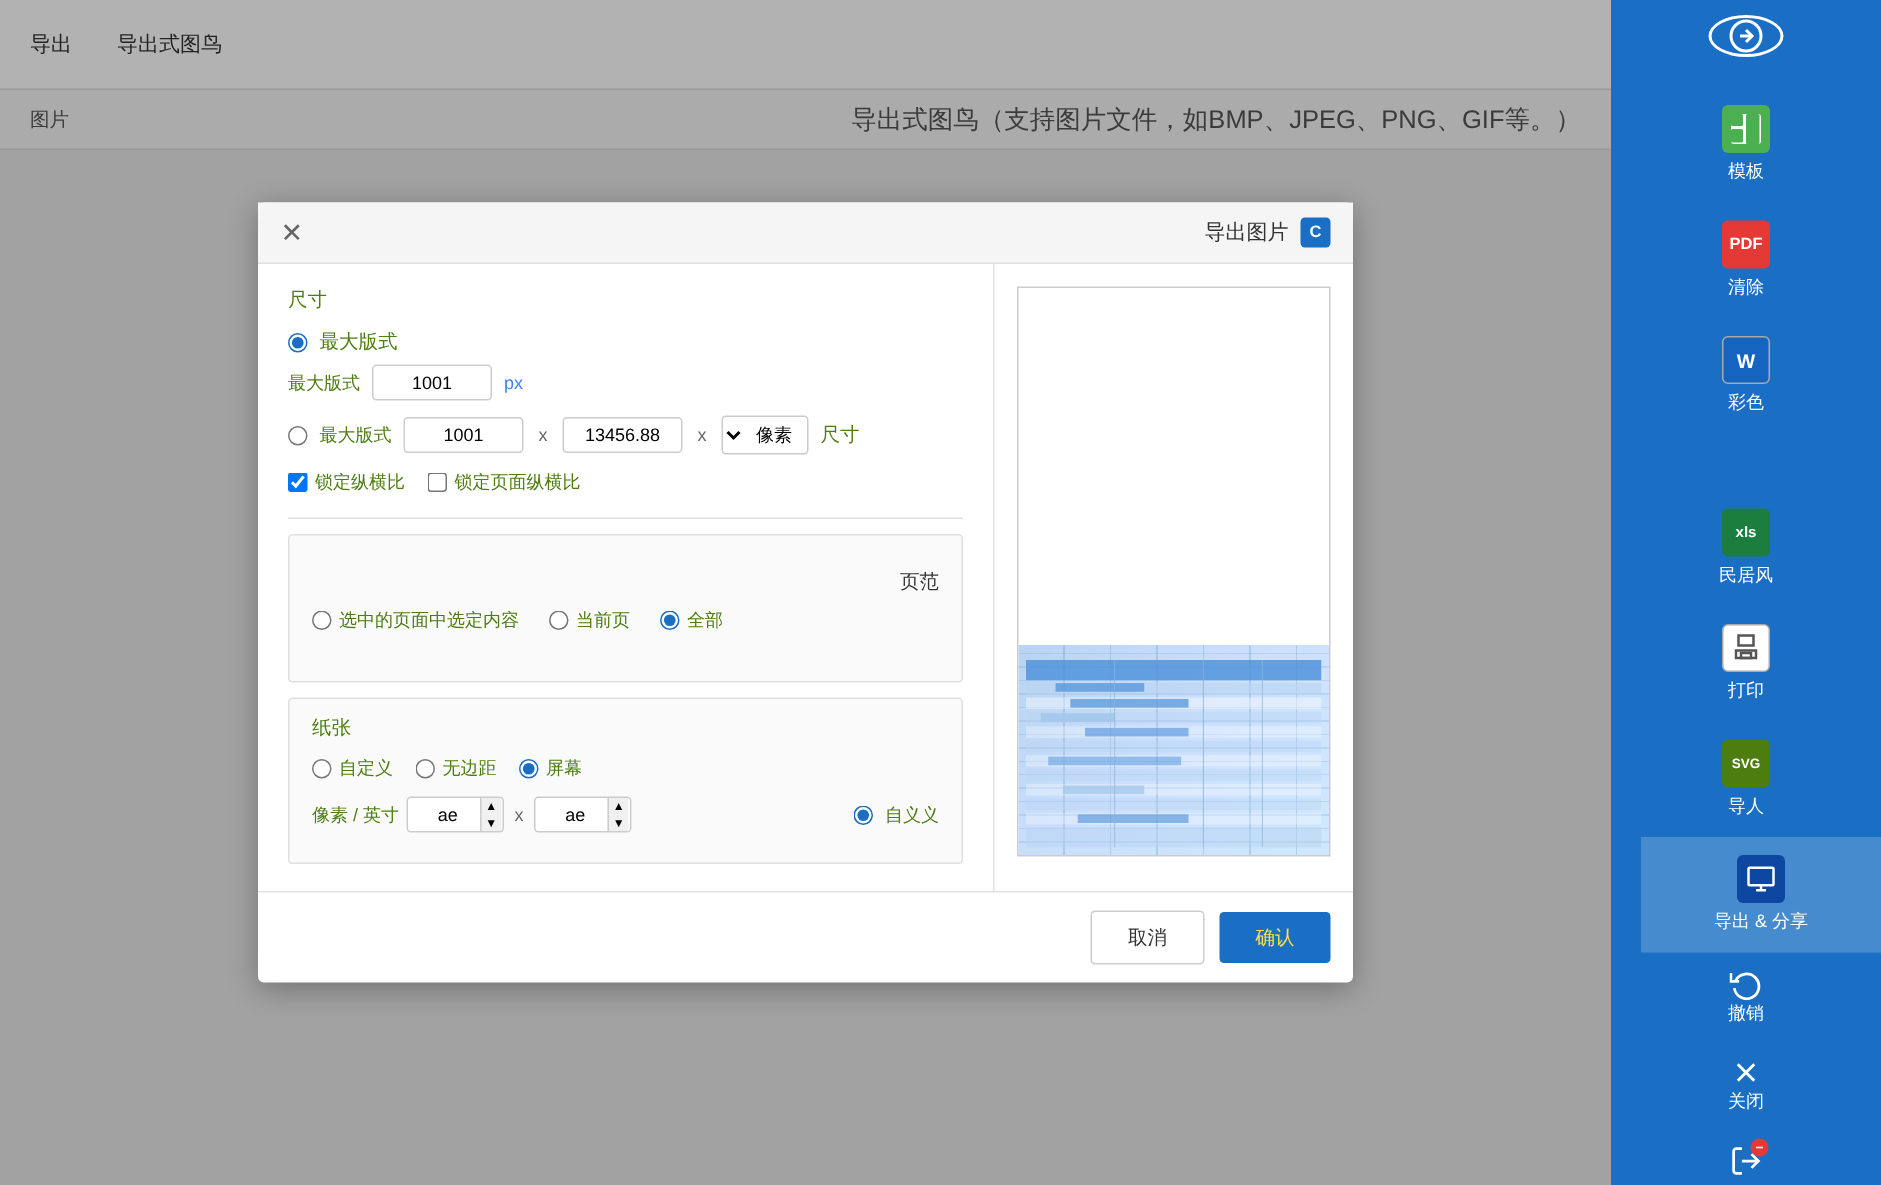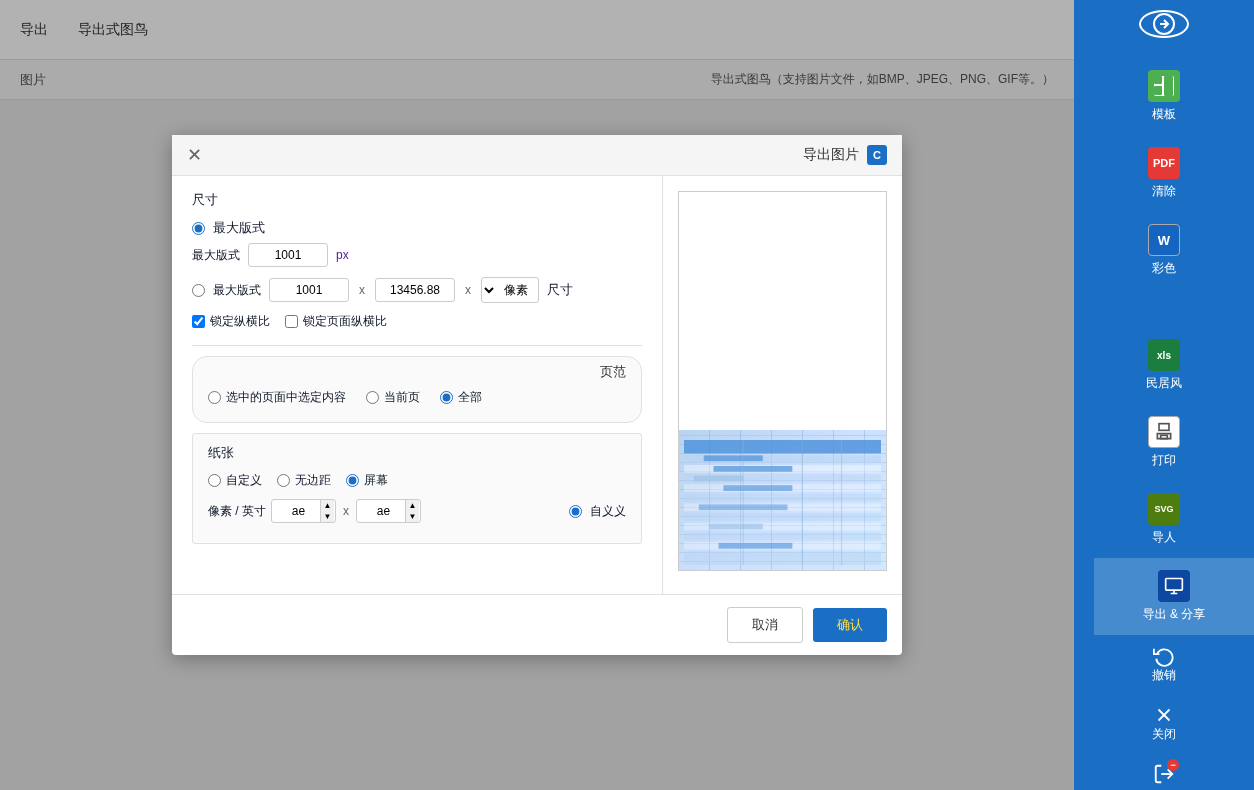--- a/index.html
+++ b/index.html
@@ -153,21 +153,21 @@
       background: #f5f5f5;
       display: flex;
       align-items: center;
       justify-content: flex-end;
       padding: 0 20px;
       border-bottom: 1px solid #ddd;
       z-index: 5;
       direction: rtl;
     }
     .export-type-bar-text {
-      font-size: 12px;
+      font-size: 17px;
       color: #555;
     }
     .export-tab-right {
       font-size: 13px;
       color: #555;
       margin-right: 10px;
     }
 
     
     .dialog-overlay {
@@ -308,21 +308,21 @@
       display: flex;
       align-items: center;
       justify-content: flex-end;
       margin-bottom: 10px;
       gap: 8px;
       direction: rtl;
     }
 
     .settings-label {
       font-size: 13px;
-      color: #0f172a;
+      color: #4d7c0f;
       white-space: nowrap;
     }
 
     .radio-group {
       display: flex;
       align-items: center;
       gap: 5px;
       direction: rtl;
     }
 
@@ -366,22 +366,22 @@
     .divider-line {
       border: none;
       border-top: 1px solid #e0e0e0;
       margin: 10px 0;
     }
 
     
     .print-range-section {
       background: #fafafa;
       border: 1px solid #e0e0e0;
-      border-radius: 15px;
-      padding: 6px 15px;
+      border-radius: 3px;
+      padding: 22px 15px;
       margin-bottom: 10px;
     }
     .print-range-title {
       font-size: 13px;
       color: #333;
       text-align: right;
       margin-bottom: 8px;
       font-weight: 500;
     }
 
@@ -648,21 +648,21 @@
             <div class="settings-row" style="justify-content:flex-end;">
               <span class="settings-label">尺寸</span>
             </div>
 
             <div class="settings-row" style="justify-content:flex-end;margin-bottom:6px;">
               <span class="settings-label">最大版式</span>
               <input type="radio" name="size-type" checked="" style="">
             </div>
 
             <div class="settings-row" style="justify-content:flex-end;">
-              <span class="settings-label" style="font-size:12px;color:#4c1d95;">px</span>
+              <span class="settings-label" style="font-size:12px;color:#3b82f6;">px</span>
               <input type="text" style="width: 80px;" value="1001">
               <span class="settings-label" style="font-size:12px;">最大版式</span>
             </div>
 
             <div class="settings-row" style="justify-content:flex-end;margin-top:8px;">
               <span class="settings-label">尺寸</span>
               <select>
                 <option>像素</option>
               </select>
               <span class="x-separator">x</span>

